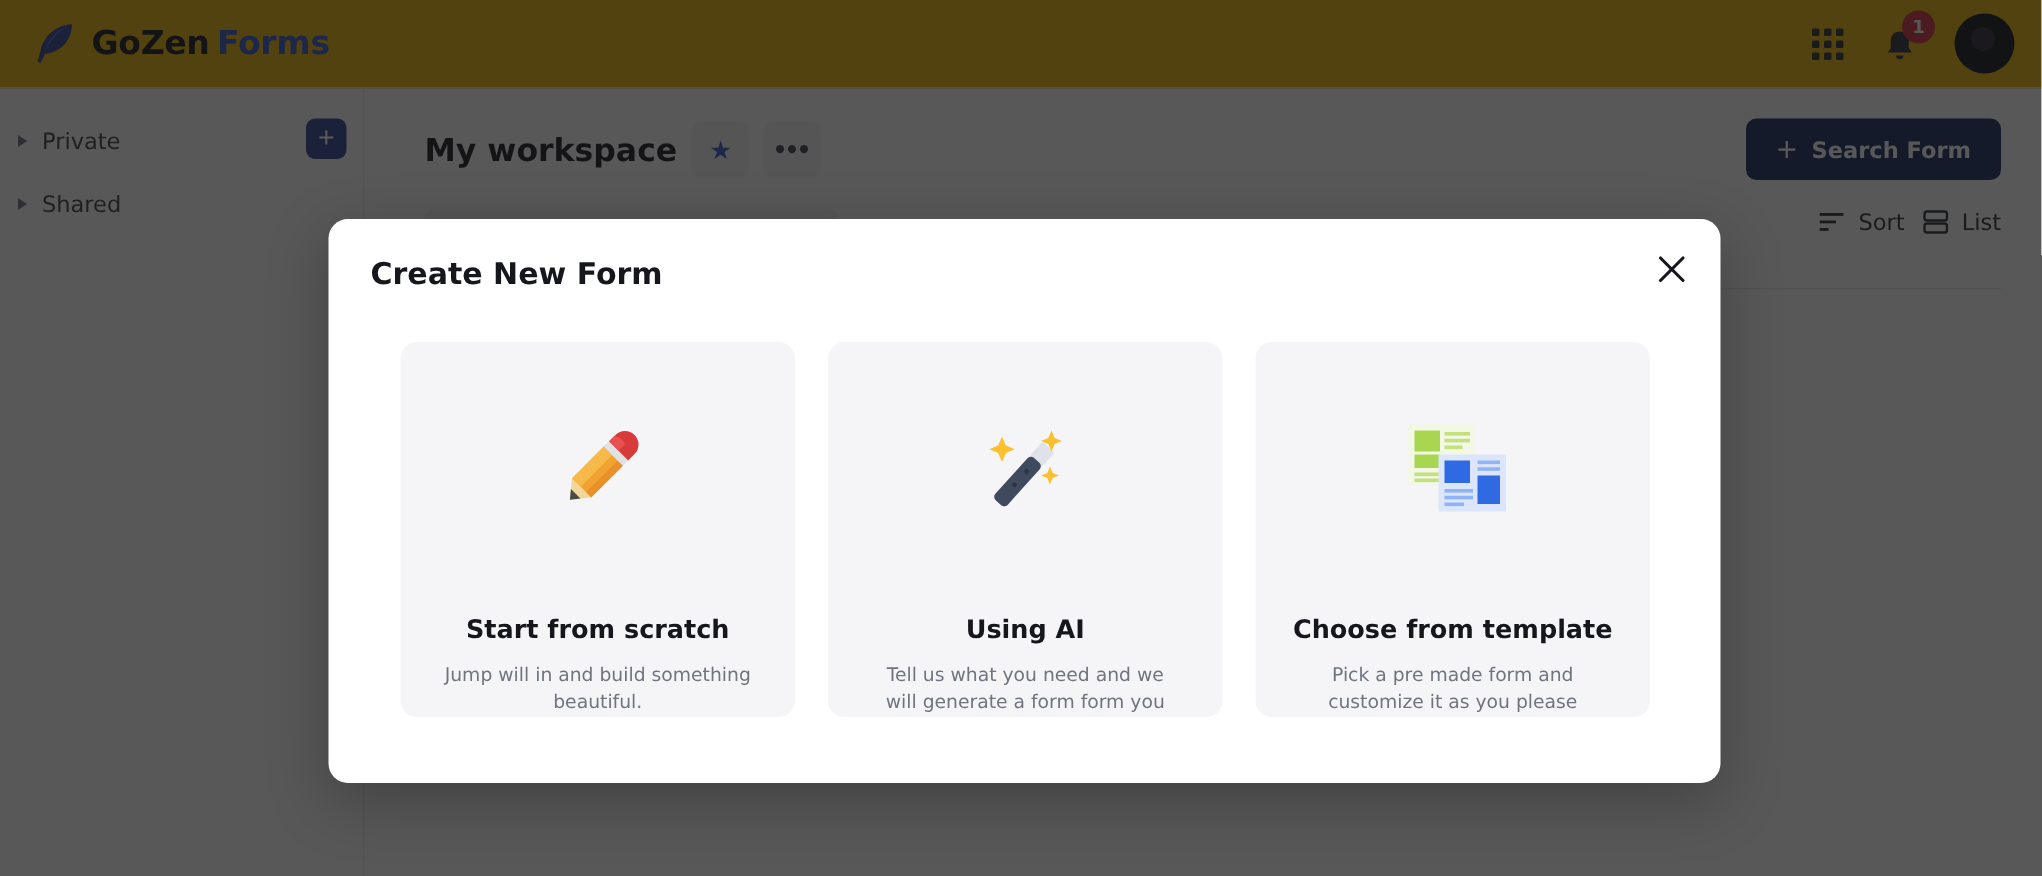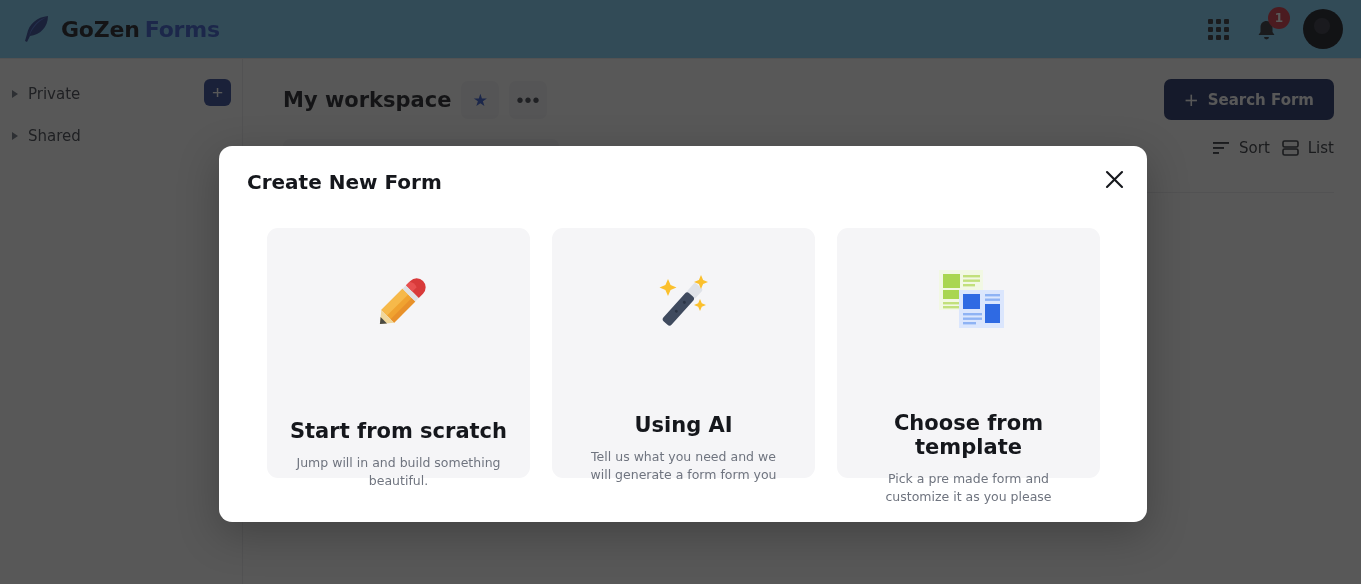--- a/index.html
+++ b/index.html
@@ -17,21 +17,21 @@
     width: 1361px;
     height: 584px;
     background: #ffffff;
   }
 
   
   .topbar {
     position: absolute;
     left: 0; top: 0;
     width: 1361px; height: 59px;
-    background: #7dd3fc;
+    background: #eab308;
     border-bottom: 1px solid #e9e9ee;
     display: flex;
     align-items: center;
     z-index: 1;
   }
   .brand {
     display: flex;
     align-items: center;
     gap: 9px;
     margin-left: 22px;
@@ -300,22 +300,22 @@
     cursor: pointer;
     padding-top: 38px;
   }
   .card-icon {
     height: 96px;
     display: flex;
     align-items: center;
     justify-content: center;
   }
   .card-title {
-    margin-top: 75px;
-    font-size: 21px;
+    margin-top: 48px;
+    font-size: 17px;
     font-weight: 700;
     color: #15171c;
     text-align: center;
   }
   .card-desc {
     margin-top: 11px;
     font-size: 12.5px;
     color: #6f747f;
     text-align: center;
     line-height: 1.45;

